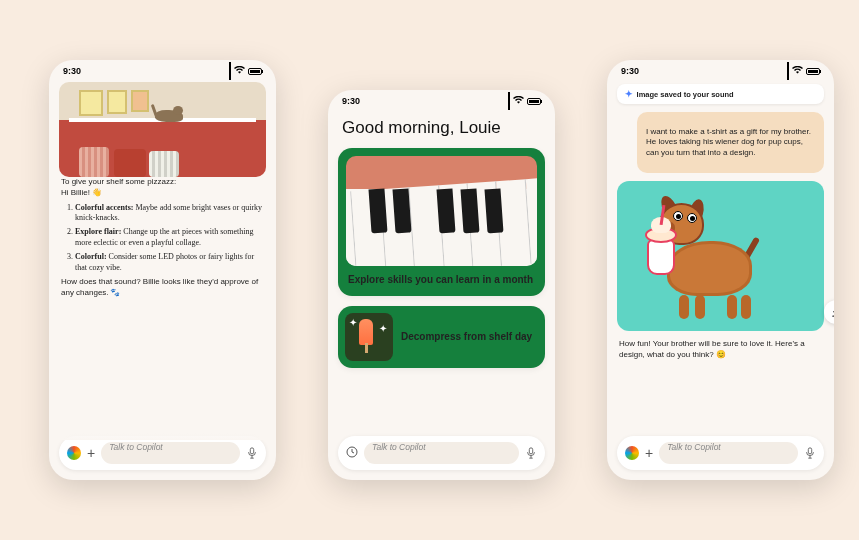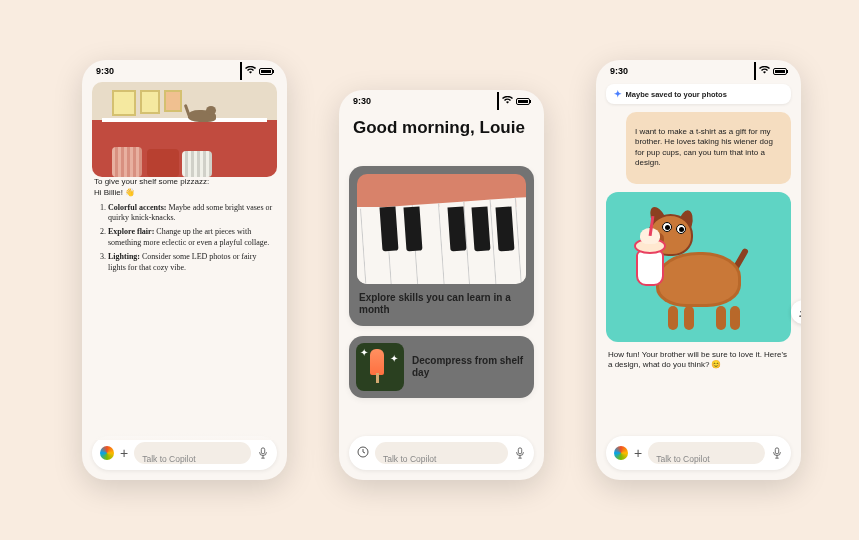--- a/index.html
+++ b/index.html
@@ -8,21 +8,21 @@
     height: 540px;
     background: #f9ece0;
     font-family: -apple-system, BlinkMacSystemFont, "Segoe UI", sans-serif;
     display: flex;
     align-items: center;
     justify-content: center;
     gap: 28px;
     overflow: hidden;
   }
   .phone {
-    width: 205px;
+    width: 227px;
     height: 420px;
     background: #faf6f2;
     border-radius: 24px;
     box-shadow: 0 8px 30px rgba(0,0,0,0.15);
     overflow: hidden;
     position: relative;
     display: flex;
     flex-direction: column;
     margin-left: 24px;
   }
@@ -95,34 +95,34 @@
     height: 34px;
     margin: 6px 10px 10px;
     background: #fff;
     border-radius: 20px;
     display: flex;
     align-items: center;
     padding: 0 8px;
     gap: 6px;
     box-shadow: 0 1px 4px rgba(0,0,0,0.08);
   }
-  .pill-field { flex:1; background:#f3ede6; border-radius:14px; height:22px; display:flex; align-items:flex-end; padding:0 8px; color:#888; font-size:8.5px;}
+  .pill-field { flex:1; background:#f3ede6; border-radius:14px; height:22px; display:flex; align-items:flex-start; padding:0 8px; color:#888; font-size:8.5px;font-style:italic;}
   .copilot-icon {
     width: 14px; height: 14px; border-radius: 50%;
     background: conic-gradient(#f25022, #ffb900, #7fba00, #00a4ef, #f25022);
   }
   .plus-icon { font-size: 14px; color: #555; font-weight:300; }
   .mic-icon { width:12px; display:flex; justify-content:center;}
   .mic-icon svg { width:10px; height:12px; }
   .clock-icon svg { width:12px; height:12px; }
 
   
-  .greeting { font-size: 17px; font-weight: 700; line-height:1.15; padding: 6px 4px 28px; color:#111;}
+  .greeting { font-size: 17px; font-weight: 400; line-height:1.15; padding: 6px 4px 10px; color:#111;}
   .card {
-    background: #737373;
+    background: #15803d;
     border-radius: 14px;
     padding: 8px;
     margin-bottom: 10px;
     box-shadow: 0 2px 6px rgba(0,0,0,0.06);
   }
   .piano {
     width:100%; height:110px; border-radius:10px; overflow:hidden;
     background: linear-gradient(to bottom, #d8826a 0 30%, #f9f6f2 30% 100%);
     position:relative;
   }
@@ -208,22 +208,23 @@
       <div class="pillow p1"></div>
         <div class="pillow p2"></div>
         <div class="pillow p3"></div>
     </div>
     <div class="bot-msg">
       <div>To give your shelf some pizzazz:</div>
       <div>Hi Billie! 👋</div>
       <ol>
         <li><b>Colorful accents:</b><span> Maybe add some bright vases or quirky knick-knacks.</span></li>
         <li><b>Explore flair:</b><span> Change up the art pieces with something more eclectic or even a playful collage.</span></li>
-        <li><b>Lighting:</b><span> Consider some LED photos or fairy lights for that cozy vibe.</span></li>
+        <li><b>Colorful:</b><span> Consider some LED photos or fairy lights for that cozy vibe.</span></li>
       </ol>
+      <div>How does that sound? Billie looks like they'd approve of any changes. 🐾</div>
     </div>
   </div>
   <div class="fade-bottom"></div>
   <div class="input-bar">
     <span class="copilot-icon"></span>
     <span class="plus-icon">+</span>
     <div class="pill-field">
       <span>Talk to Copilot</span>
     </div>
     <span class="mic-icon">
@@ -318,21 +319,21 @@
         <svg width="11" height="8" viewBox="0 0 11 8">
             <path d="M5.5 7.5 L4 6 A2 2 0 0 1 7 6 Z M2 4 A5 5 0 0 1 9 4 L8 5 A3.5 3.5 0 0 0 3 5 Z M0 2 A8 8 0 0 1 11 2 L10 3 A6.5 6.5 0 0 0 1 3 Z" fill="#000"></path>
           </svg>
       </span>
       <span class="batt"></span>
     </div>
   </div>
   <div class="content">
     <div class="toast">
       <span class="spark">✦</span>
-      <span>Maybe saved to your photos</span>
+      <span>Image saved to your sound</span>
     </div>
     <div class="user-msg">I want to make a t-shirt as a gift for my brother. He loves taking his wiener dog for pup cups, can you turn that into a design.</div>
     <div class="dog-img">
       <div class="dog-tail"></div>
       <div class="dog-leg leg1"></div>
         <div class="dog-leg leg2"></div>
         <div class="dog-leg leg3"></div>
         <div class="dog-leg leg4"></div>
       <div class="dog-body"></div>
       <div class="dog-ear ear1"></div>

